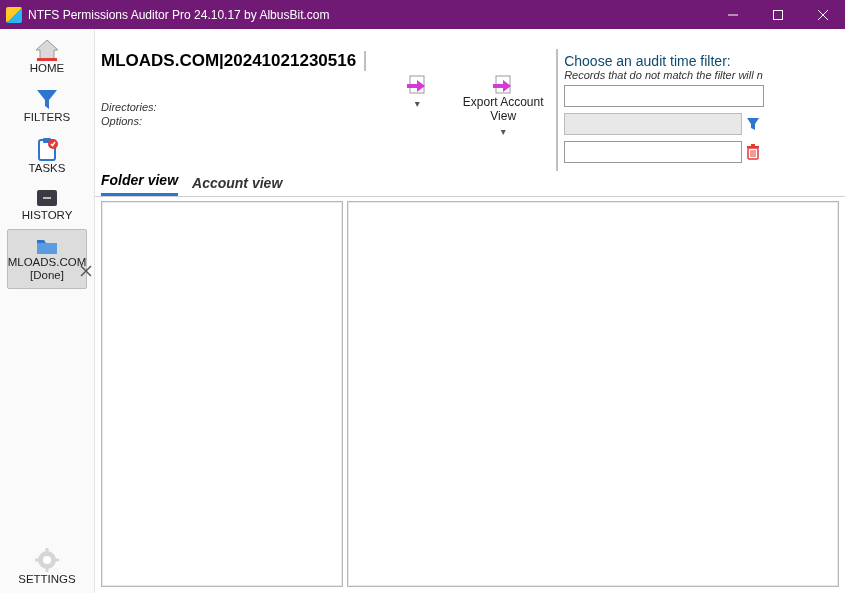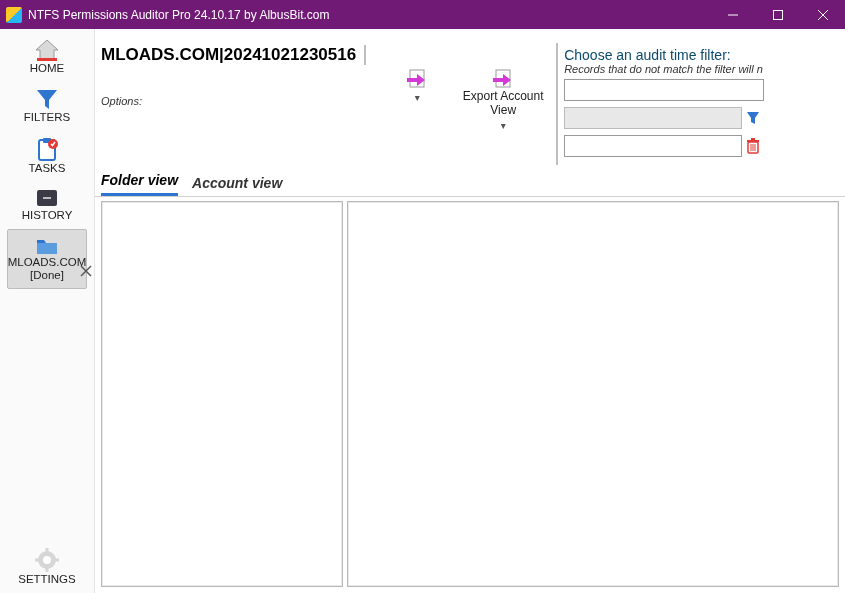--- a/index.html
+++ b/index.html
@@ -14,21 +14,21 @@
 
 .sidebar { width: 95px; background: #fafafa; border-right: 1px solid #e4e4e4; display: flex; flex-direction: column; align-items: center; padding-top: 4px; position: relative; }
 .sidebar-item { width: 80px; display: flex; flex-direction: column; align-items: center; padding: 4px 0 6px; cursor: pointer; font-size: 11.5px; color: #222; border: 1px solid transparent; }
 .sidebar-item.active { background: #dcdcdc; border: 1px solid #bcbcbc; border-radius: 2px; }
 .sidebar-item .slabel { text-align: center; line-height: 13px; margin-top: 0; }
 .sidebar .close-x { position: absolute; right: 2px; top: 236px; cursor: pointer; color: #444; font-size: 14px; }
 .sidebar-spacer { flex: 1; }
 
 .main { flex: 1; display: flex; flex-direction: column; }
 
-.header-row { display: flex; align-items: flex-start; padding: 14px 0 0 6px; height: 134px; }
+.header-row { display: flex; align-items: flex-start; padding: 20px 0 0 6px; height: 134px; }
 .header-left { flex: 0 0 250px; }
 .scan-title { font-size: 17px; font-weight: 700; color: #000; border-right: 2px solid #bfbfbf; padding-right: 8px; display: inline-block; margin-top: 2px; }
 .meta { margin-top: 30px; font-size: 11px; font-style: italic; color: #333; }
 .meta div { margin-bottom: 2px; }
 
 .toolbar { display: flex; align-items: flex-start; margin-left: 8px; height: 122px; border-right: 2px solid #bfbfbf; padding-right: 10px; padding-top: 50px;}
 .tool-btn { display: flex; flex-direction: column; align-items: center; width: 86px; cursor: pointer; font-size: 12px; color: #222; text-align: center; line-height: 14px; }
 .tool-btn .chev { font-size: 10px; color: #555; margin-top: 2px;}
 .gear-icon { width: 16px; height: 16px; }
 
@@ -141,20 +141,21 @@
       <div class="slabel">SETTINGS</div>
     </div>
   </div>
 
   <div class="main">
     <div class="header-row">
 
       <div class="header-left">
         <div class="scan-title">MLOADS.COM|20241021230516</div>
         <div class="meta">
+          <div>Directories:</div>
           <div>Options:</div>
         </div>
       </div>
 
       <div class="toolbar">
         <div class="tool-btn" style="margin-top:-26px;">
           <svg width="24" height="22">
               <rect x="5" y="3" width="14" height="17" fill="#fff" stroke="#999"></rect>
               <polygon points="2,11 12,11 12,7 20,13 12,19 12,15 2,15" fill="#D63AD6"></polygon>
             </svg>

